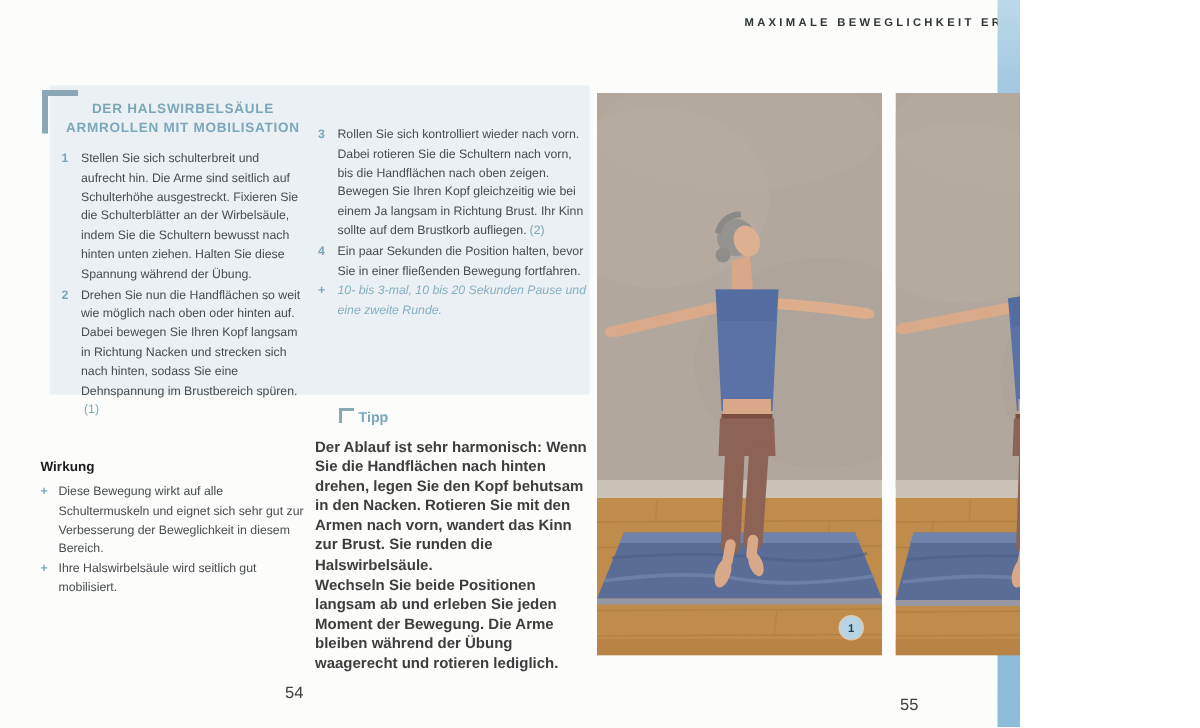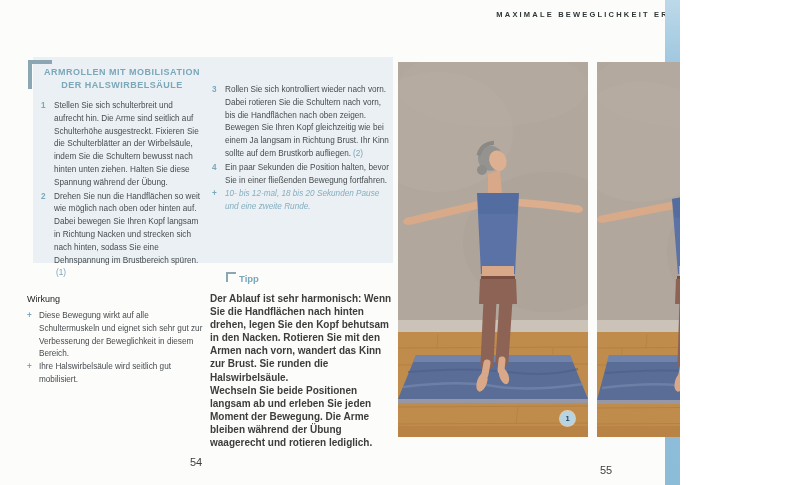--- a/index.html
+++ b/index.html
@@ -28,21 +28,21 @@
   .steps{list-style:none;margin:0;padding:0;font-size:8.2px;line-height:12.8px;color:#474c4f;}
   .step{display:flex;gap:5px;margin-bottom:1px;}
   .step .num{color:#7ba7ba;font-weight:bold;flex:none;width:8px;}
   .ref{color:#7ba7ba;margin-left:2px;}
   .reps{display:flex;gap:5px;margin-top:1px;font-size:8.2px;line-height:12.8px;
     color:#85afc1;font-style:italic;}
   .reps .bullet{font-style:normal;font-weight:bold;flex:none;width:8px;color:#7ba7ba;}
 
   
   .wirkung{position:absolute;left:27px;top:294px;width:180px;}
-  .wirkung-h{margin:0 0 6px;font-size:9px;color:#1c1c1c;font-weight:normal;}
+  .wirkung-h{margin:12px 0 6px;font-size:9px;color:#1c1c1c;font-weight:bold;}
   .wlist{list-style:none;margin:0;padding:0;font-size:8.2px;line-height:12.8px;color:#474c4f;}
   .wlist li{display:flex;gap:5px;}
   .wlist .bullet{color:#7ba7ba;font-weight:bold;flex:none;width:7px;}
 
   
   .tipp{position:absolute;left:210px;top:270px;width:184px;}
   .tipp-head{display:flex;align-items:flex-start;gap:3px;margin-bottom:8px;padding-left:16px;}
   .tipp-corner{width:8px;height:8px;border-top:2px solid #8ba7b4;border-left:2px solid #8ba7b4;margin-top:2px;}
   .tipp-title{color:#7ba7ba;font-size:9.5px;font-weight:bold;margin-top:3px;}
   .tipp p{margin:0;font-size:10px;line-height:13.1px;font-weight:bold;color:#3d3d3d;}
@@ -78,22 +78,22 @@
     </g>
   </svg>
 
   <div class="edge"></div>
 
   <div class="panel"></div>
   <div class="corner"></div>
 
   <div class="col1">
     <h2 class="ex-title">
+      <span>DER HALSWIRBELSÄULE</span>
       <span>ARMROLLEN MIT MOBILISATION</span>
-      <span>DER HALSWIRBELSÄULE</span>
     </h2>
     <ol class="steps">
       <li class="step">
         <span class="num">1</span>
         <span class="txt"><span>Stellen Sie sich schulterbreit und aufrecht hin. Die Arme sind seitlich auf Schulterhöhe ausgestreckt. Fixieren Sie die Schulterblätter an der Wirbelsäule, indem Sie die Schultern bewusst nach hinten unten ziehen. Halten Sie diese Spannung während der Übung.</span></span>
       </li>
       <li class="step">
         <span class="num">2</span>
         <span class="txt"><span>Drehen Sie nun die Handflächen so weit wie möglich nach oben oder hinten auf. Dabei bewegen Sie Ihren Kopf langsam in Richtung Nacken und strecken sich nach hinten, sodass Sie eine Dehnspannung im Brustbereich spüren.</span><span class="ref">(1)</span></span>
       </li>
@@ -106,21 +106,21 @@
         <span class="num">3</span>
         <span class="txt"><span>Rollen Sie sich kontrolliert wieder nach vorn. Dabei rotieren Sie die Schultern nach vorn, bis die Handflächen nach oben zeigen. Bewegen Sie Ihren Kopf gleichzeitig wie bei einem Ja langsam in Richtung Brust. Ihr Kinn sollte auf dem Brustkorb aufliegen.</span><span class="ref">(2)</span></span>
       </li>
       <li class="step">
         <span class="num">4</span>
         <span class="txt"><span>Ein paar Sekunden die Position halten, bevor Sie in einer fließenden Bewegung fortfahren.</span></span>
       </li>
     </ol>
     <div class="reps">
       <span class="bullet">+</span>
-      <span>10- bis 12-mal, 18 bis 20 Sekunden Pause und eine zweite Runde.</span>
+      <span>10- bis 3-mal, 10 bis 20 Sekunden Pause und eine zweite Runde.</span>
     </div>
   </div>
 
   <div class="wirkung">
     <h3 class="wirkung-h">Wirkung</h3>
     <ul class="wlist">
       <li>
         <span class="bullet">+</span>
         <span>Diese Bewegung wirkt auf alle Schultermuskeln und eignet sich sehr gut zur Verbesserung der Beweglichkeit in diesem Bereich.</span>
       </li>

